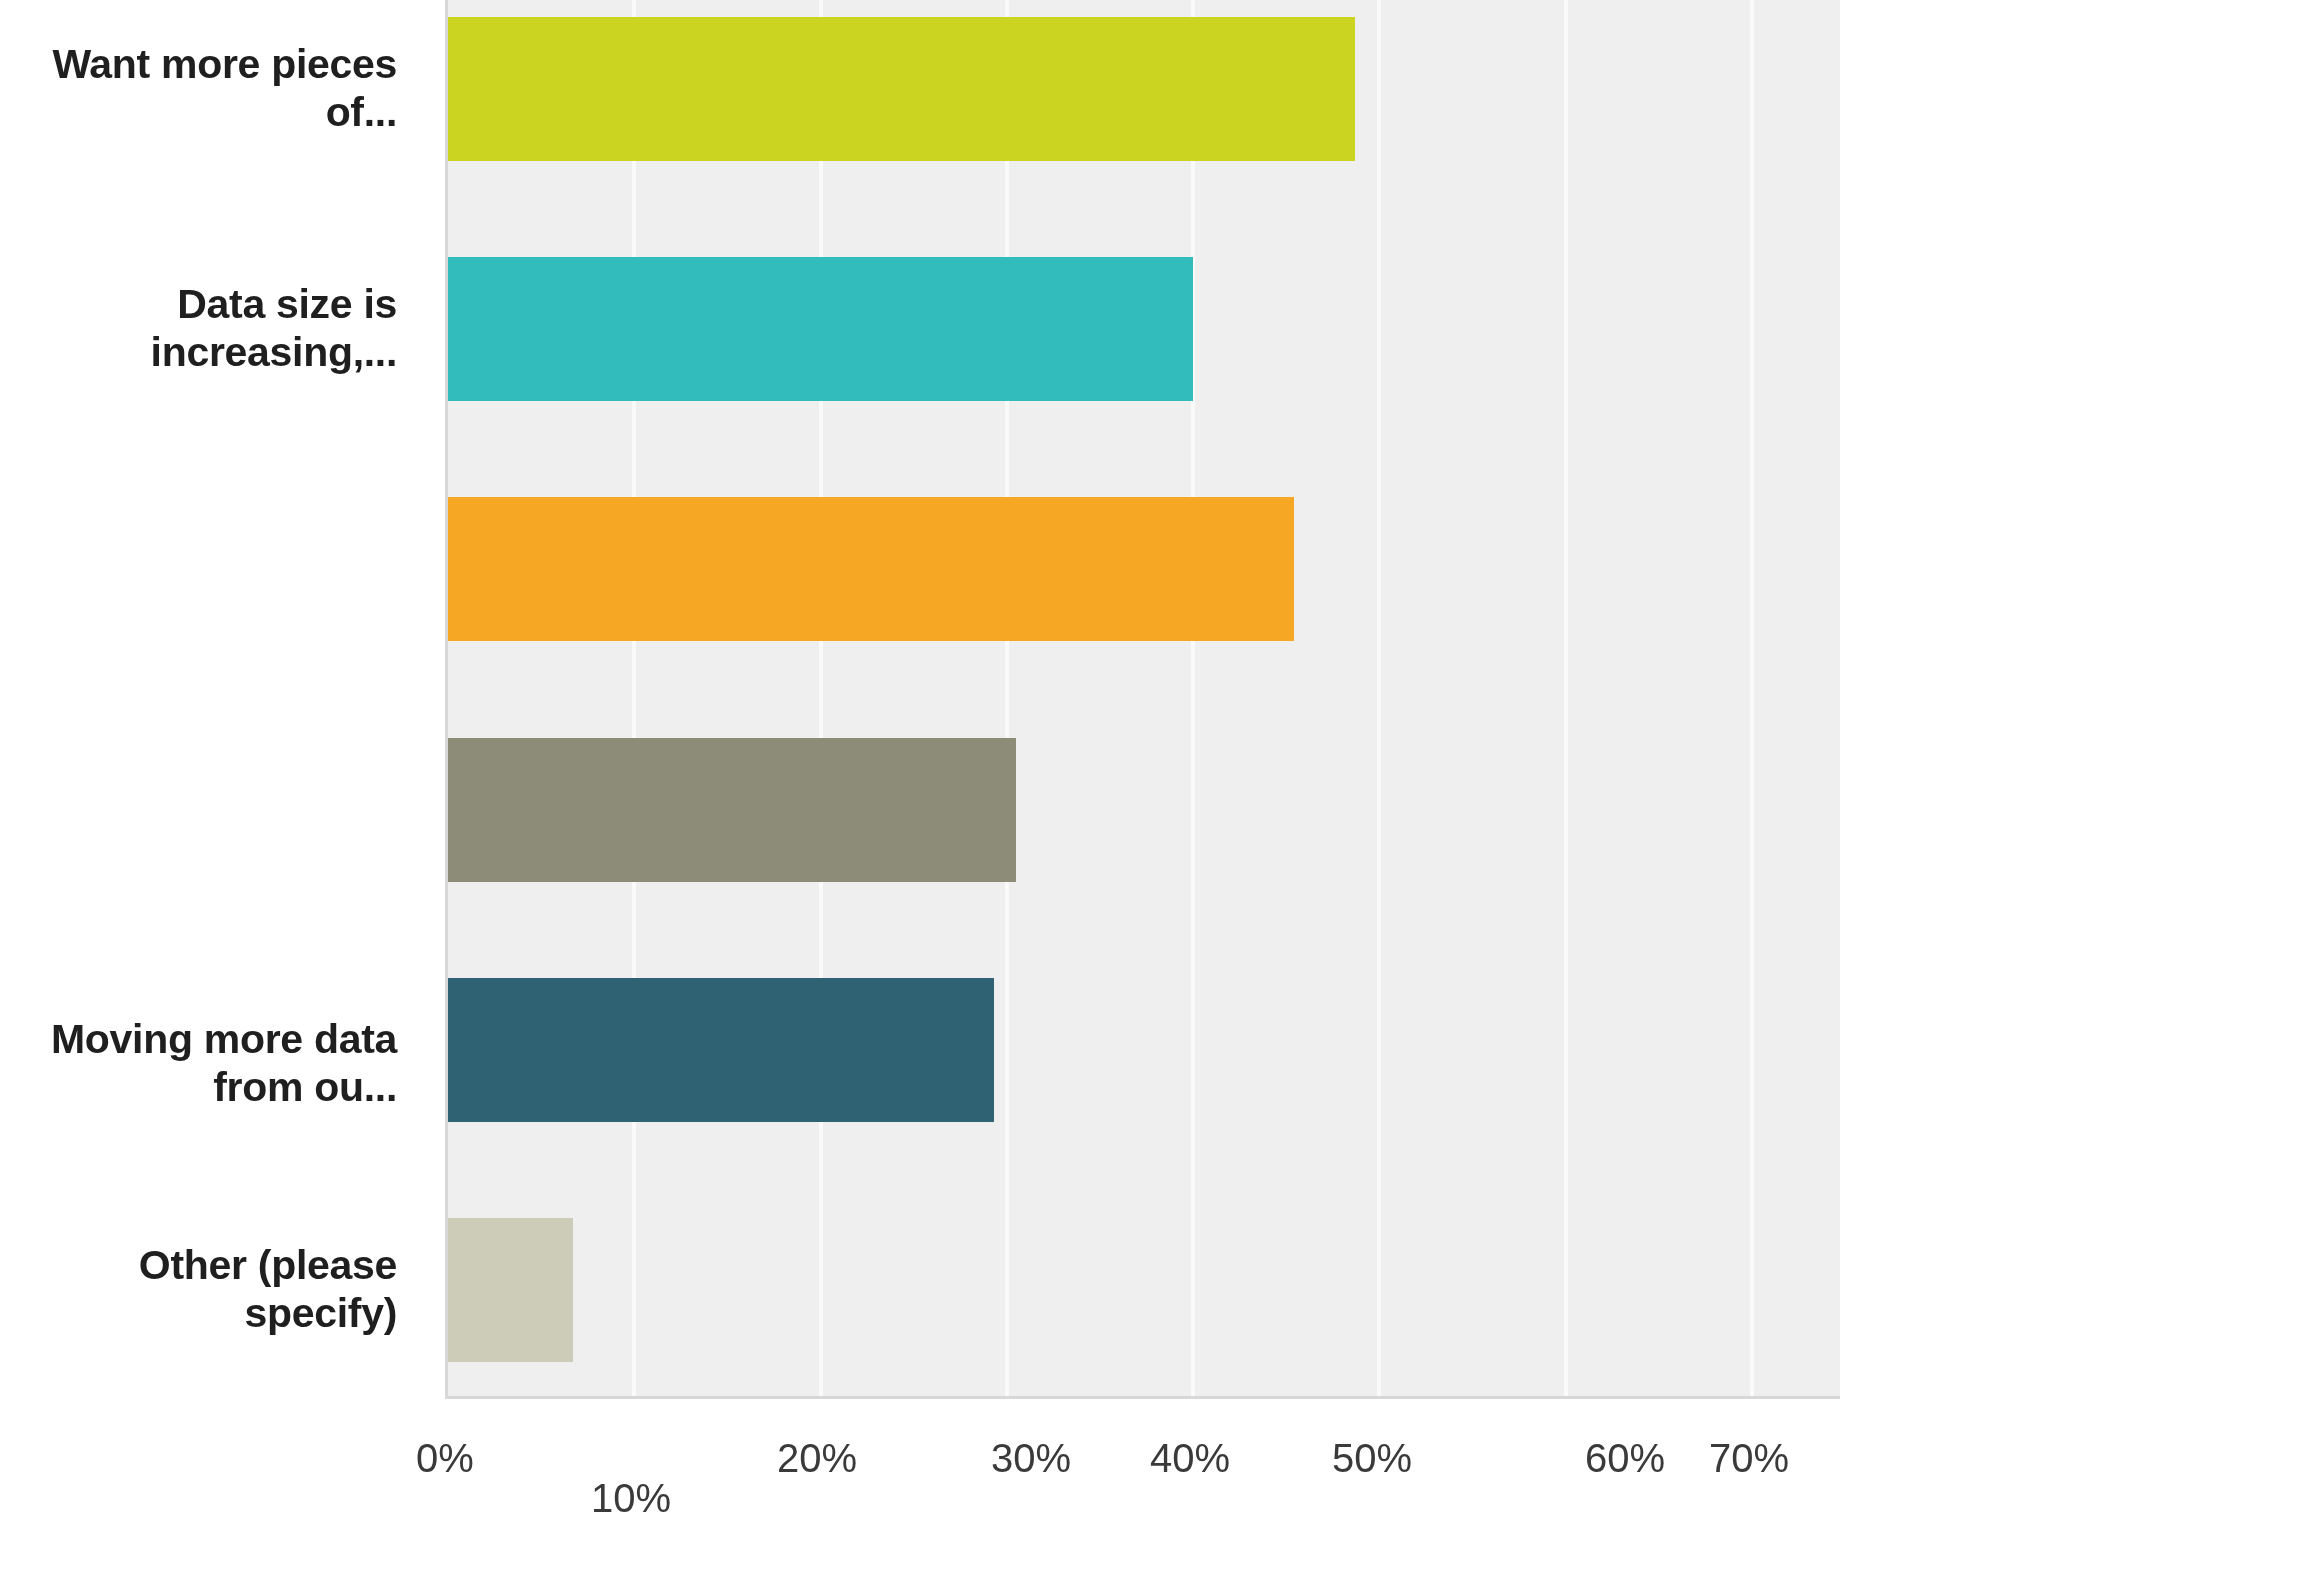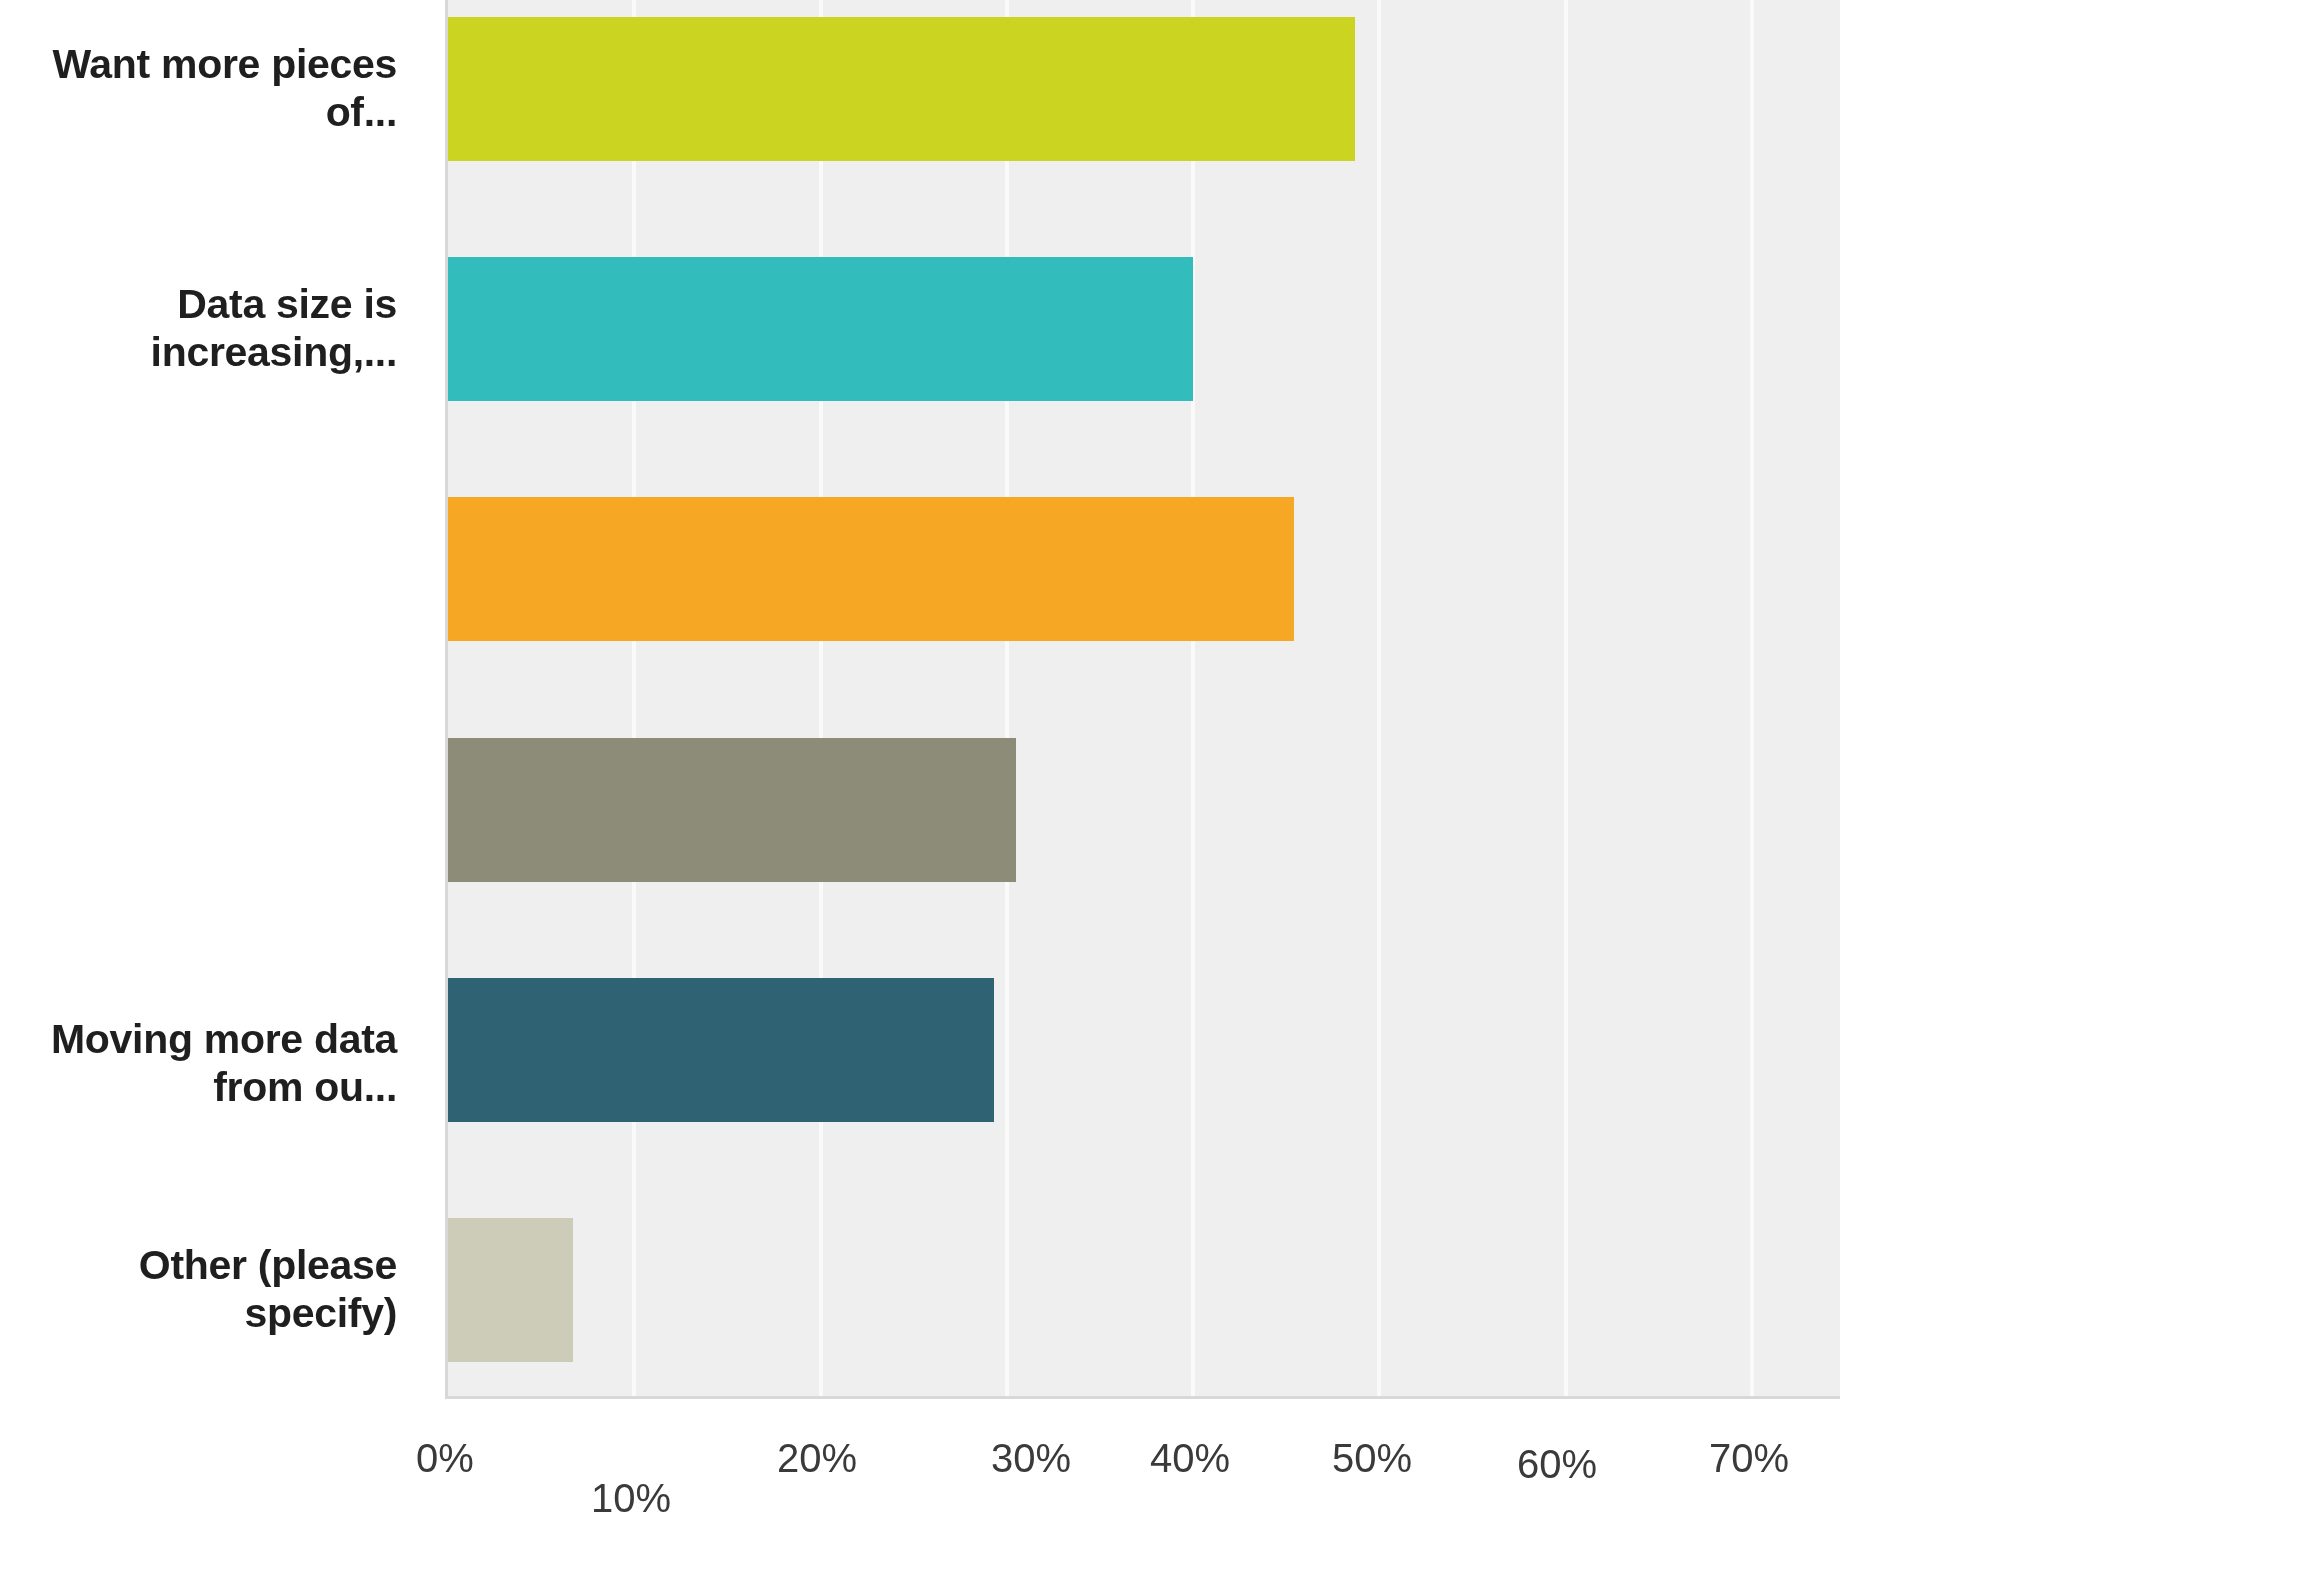--- a/index.html
+++ b/index.html
@@ -126,21 +126,21 @@
       </div>
   </div>
 
   <div class="x-axis">
       <div class="x-tick" style="left: 0px;">0%</div>
       <div class="x-tick" style="left: 186px; margin-top: 40px;">10%</div>
       <div class="x-tick" style="left: 372px;">20%</div>
       <div class="x-tick" style="left: 586px;">30%</div>
       <div class="x-tick" style="left: 745px;">40%</div>
       <div class="x-tick" style="left: 919px; margin-left: 8px;">50%</div>
-      <div class="x-tick" style="left: 1112px; margin-top: 6px;">60%</div>
+      <div class="x-tick" style="left: 1180px;">60%</div>
       <div class="x-tick" style="left: 1304px;">70%</div>
       <div class="x-tick" style="left: 1490px;">80%</div>
       <div class="x-tick" style="left: 1676px;">90%</div>
       <div class="x-tick" style="left: 1862px;">100%</div>
     </div>
 
 </div>
 
 
 </body></html>

